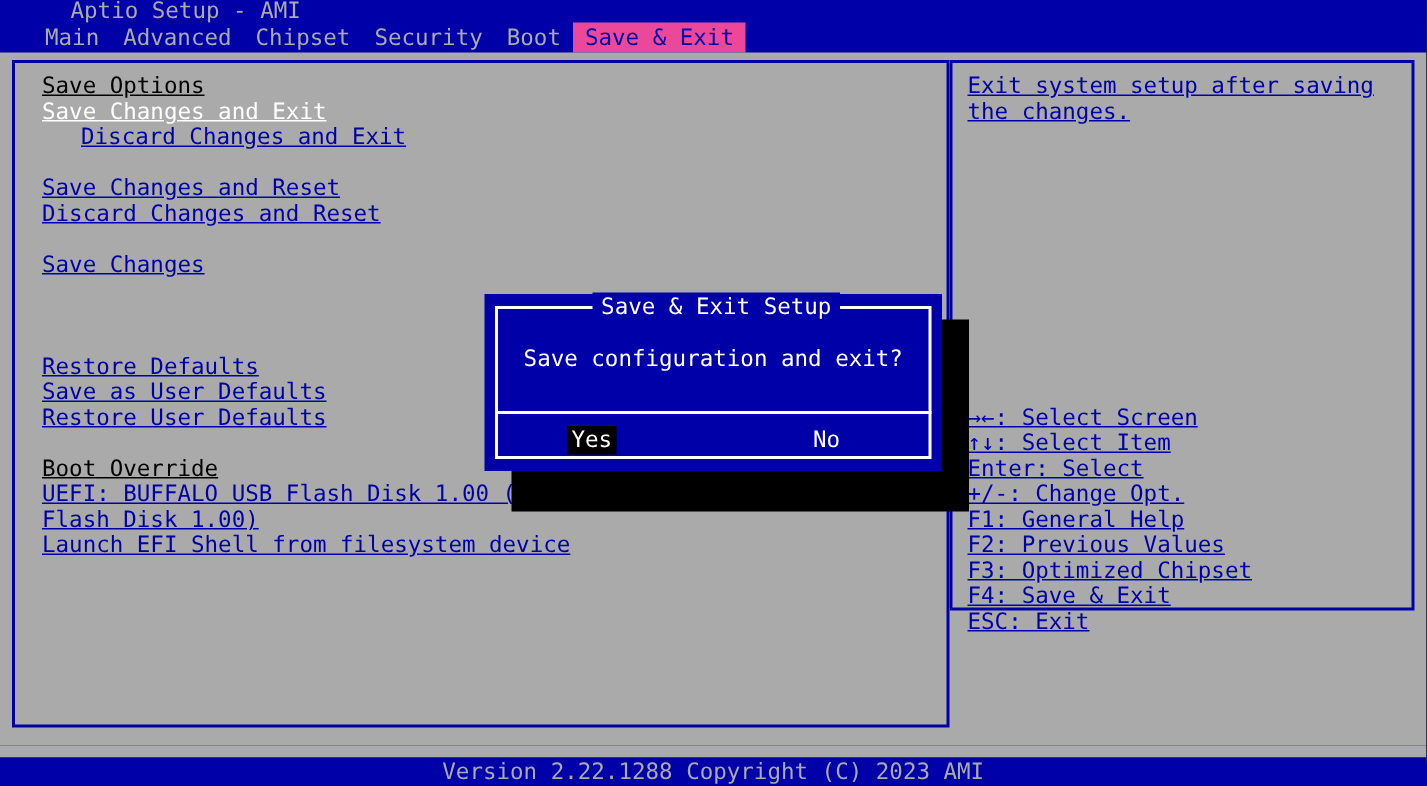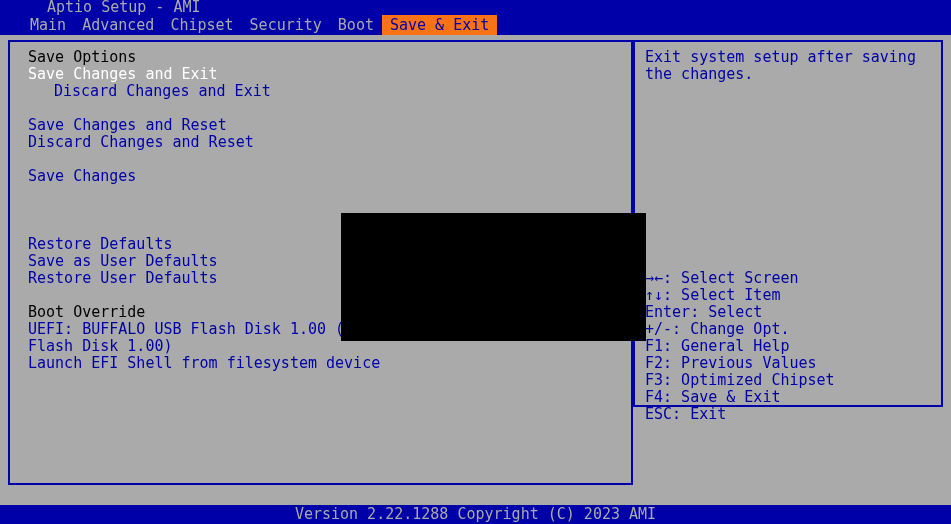--- a/index.html
+++ b/index.html
@@ -41,21 +41,21 @@
   .tab {
     display: inline-block;
     height: 20px;
     line-height: 20px;
     color: #aaaaaa;
     padding: 0 8px;
     white-space: pre;
   }
   .tab.first { margin-left: 22px; }
   .tab.active {
-    background: #f97316;
+    background: #ec4899;
     color: #0000a8;
   }
 
   
   #body-area {
     position: absolute;
     left: 0; top: 35px;
     width: 951px; height: 462px;
     background: #aaaaaa;
   }
@@ -72,20 +72,21 @@
     position: absolute;
     left: 0; top: 0;
     width: 100%; height: 100%;
   }
 
   .line {
     position: absolute;
     white-space: pre;
     line-height: 17px;
     height: 17px;
+    text-decoration: underline;
   }
   .c-head   { color: #000000; }
   .c-item   { color: #0000a8; }
   .c-sel    { color: #ffffff; }
   .c-help   { color: #0000a8; }
 
   
   #footer-gap {
     position: absolute;
     left: 0; top: 497px;
@@ -210,17 +211,26 @@
         <div class="line c-help" style="left:10px; top:313px;">F2: Previous Values</div>
         <div class="line c-help" style="left:10px; top:330px;">F3: Optimized Chipset</div>
         <div class="line c-help" style="left:10px; top:347px;">F4: Save &amp; Exit</div>
         <div class="line c-help" style="left:10px; top:364px;">ESC: Exit</div>
       </div>
     </div>
 
   </div>
 
   <div id="dialog-shadow"></div>
+  <div id="dialog">
+    <div id="dialog-frame">
+      <div id="dialog-title"><span>Save &amp; Exit Setup</span></div>
+    </div>
+    <div id="dialog-message">Save configuration and exit?</div>
+    <div id="dialog-separator"></div>
+    <div class="dlg-btn selected" id="btn-yes">Yes</div>
+    <div class="dlg-btn" id="btn-no">No</div>
+  </div>
 
   <div id="footer-gap"></div>
   <div id="footer">Version 2.22.1288 Copyright (C) 2023 AMI</div>
 
 </div>
 
 </body></html>

